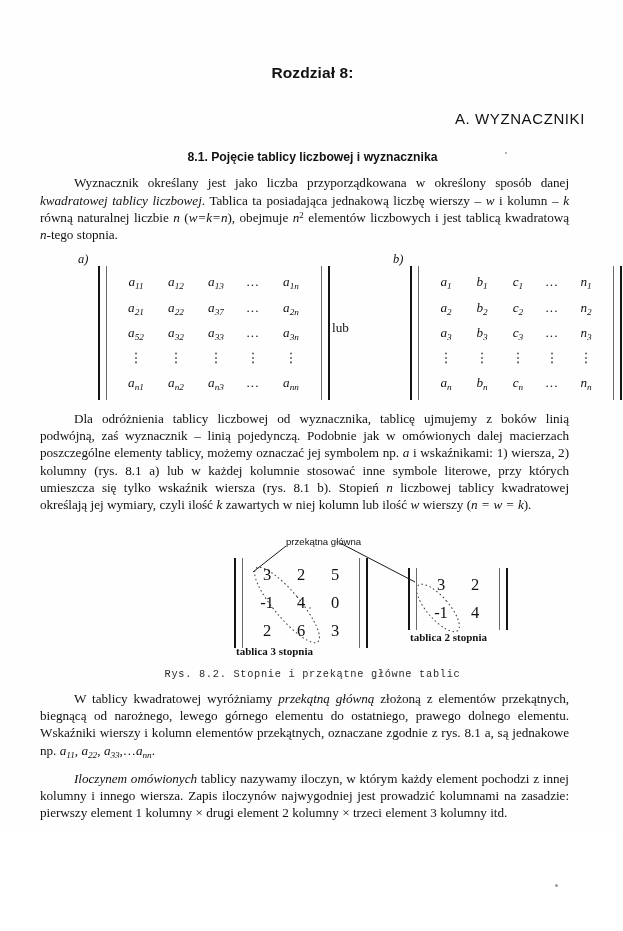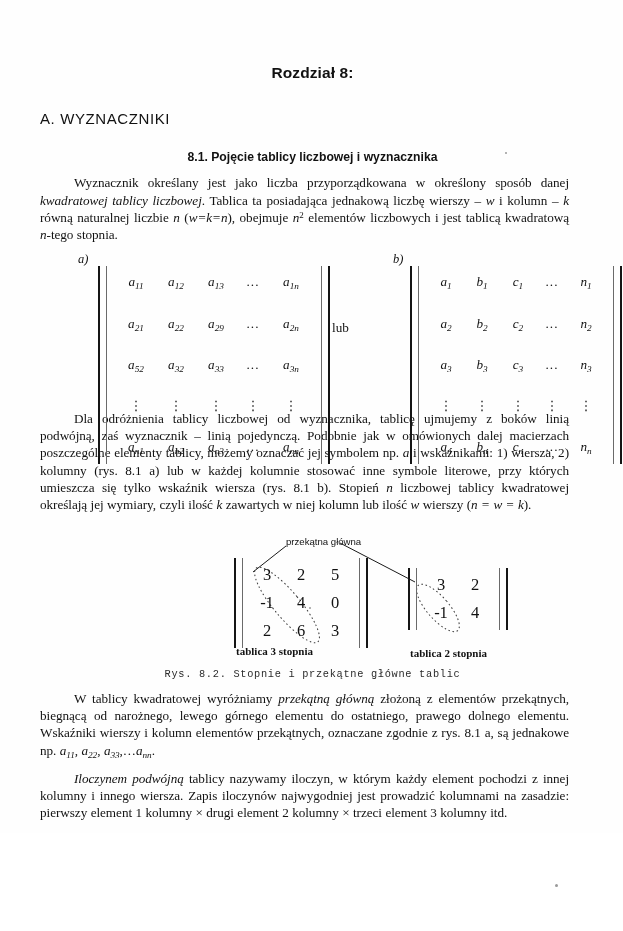--- a/index.html
+++ b/index.html
@@ -35,21 +35,21 @@
     font-family: "Liberation Sans", sans-serif;
     font-weight: bold;
     font-size: 15.5px;
     line-height: 1.45;
     letter-spacing: 0.1px;
     margin: 0;
   }
   .chapter-head .line2 { font-size: 15.5px; display: block; }
 
   .section-a {
-    text-align: left;
+    text-align: right;
     font-family: "Liberation Sans", sans-serif;
     font-size: 15px;
     letter-spacing: 0.6px;
     margin: 26px 0 0 0;
     font-weight: normal;
   }
   .subsection {
     text-align: center;
     font-family: "Liberation Sans", sans-serif;
     font-weight: bold;
@@ -101,21 +101,21 @@
     border-right: 1.1px solid #6a6a6a;
     align-self: stretch;
   }
   .bar-double.right {
     border-left: 1.1px solid #6a6a6a;
     border-right: 2.4px solid #151515;
   }
   .mgrid {
     display: grid;
     padding: 5px 9px 5px 9px;
-    row-gap: 18px;
+    row-gap: 2px;
   }
   .mgrid.a {
     grid-template-columns: 40px 40px 40px 34px 42px;
   }
   .mgrid.b {
     grid-template-columns: 36px 36px 36px 32px 36px;
   }
   .mcell {
     font-style: italic;
     font-size: 13.2px;
@@ -181,21 +181,21 @@
     font-family: "Liberation Serif", serif;
   }
   .det-caption {
     position: absolute;
     font-size: 11px;
     font-weight: bold;
     font-family: "Liberation Serif", serif;
     white-space: nowrap;
   }
   .dc3 { left: 196px; top: 109px; }
-  .dc2 { left: 370px; top: 111px; }
+  .dc2 { left: 370px; top: 95px; }
 
   .fig2-svg {
     position: absolute;
     left: 0; top: 0;
     width: 545px;
     height: 128px;
     pointer-events: none;
   }
 
   
@@ -235,21 +235,21 @@
         <div class="bar-double"></div>
         <div class="mgrid a">
           <span class="mcell">a<sub>11</sub></span>
           <span class="mcell">a<sub>12</sub></span>
           <span class="mcell">a<sub>13</sub></span>
           <span class="mcell dots">...</span>
           <span class="mcell">a<sub>1n</sub></span>
 
           <span class="mcell">a<sub>21</sub></span>
           <span class="mcell">a<sub>22</sub></span>
-          <span class="mcell">a<sub>29</sub></span>
+          <span class="mcell">a<sub>37</sub></span>
           <span class="mcell dots">...</span>
           <span class="mcell">a<sub>2n</sub></span>
 
           <span class="mcell">a<sub>52</sub></span>
           <span class="mcell">a<sub>32</sub></span>
           <span class="mcell">a<sub>33</sub></span>
           <span class="mcell dots">...</span>
           <span class="mcell">a<sub>3n</sub></span>
 
           <span class="mcell vdots">⋮</span>
@@ -353,16 +353,16 @@
       </div>
 
       <span class="det-caption dc3">tablica 3 stopnia</span>
       <span class="det-caption dc2">tablica 2 stopnia</span>
     </div>
 
     <p class="fig-caption">Rys. 8.2. Stopnie i przekątne główne tablic</p>
 
     <p class="body indent"><span>W tablicy kwadratowej wyróżniamy </span><span class="it">przekątną główną</span><span> złożoną z elementów przekątnych, biegnącą od narożnego, lewego górnego elementu do ostatniego, prawego dolnego elementu. Wskaźniki wierszy i kolumn elementów przekątnych, oznaczane zgodnie z rys. 8.1 a, są jednakowe np. </span><span class="mathit">a</span><sub>11</sub>, <span class="mathit">a</span><sub>22</sub>, <span class="mathit">a</span><sub>33</sub>,…<span class="mathit">a</span><sub>nn</sub><span>.</span></p>
 
-    <p class="body indent"><span class="it">Iloczynem podwójną</span><span> tablicy nazywamy iloczyn, w którym każdy element pochodzi z innej kolumny i innego wiersza. Zapis iloczynów najwygodniej jest prowadzić kolumnami na zasadzie: pierwszy element 1 kolumny × drugi element 2 kolumny × trzeci element 3 kolumny itd.</span></p>
+    <p class="body indent"><span class="it">Iloczynem omówionych</span><span> tablicy nazywamy iloczyn, w którym każdy element pochodzi z innej kolumny i innego wiersza. Zapis iloczynów najwygodniej jest prowadzić kolumnami na zasadzie: pierwszy element 1 kolumny × drugi element 2 kolumny × trzeci element 3 kolumny itd.</span></p>
 
   </div>
 </div>
 
 </body></html>

